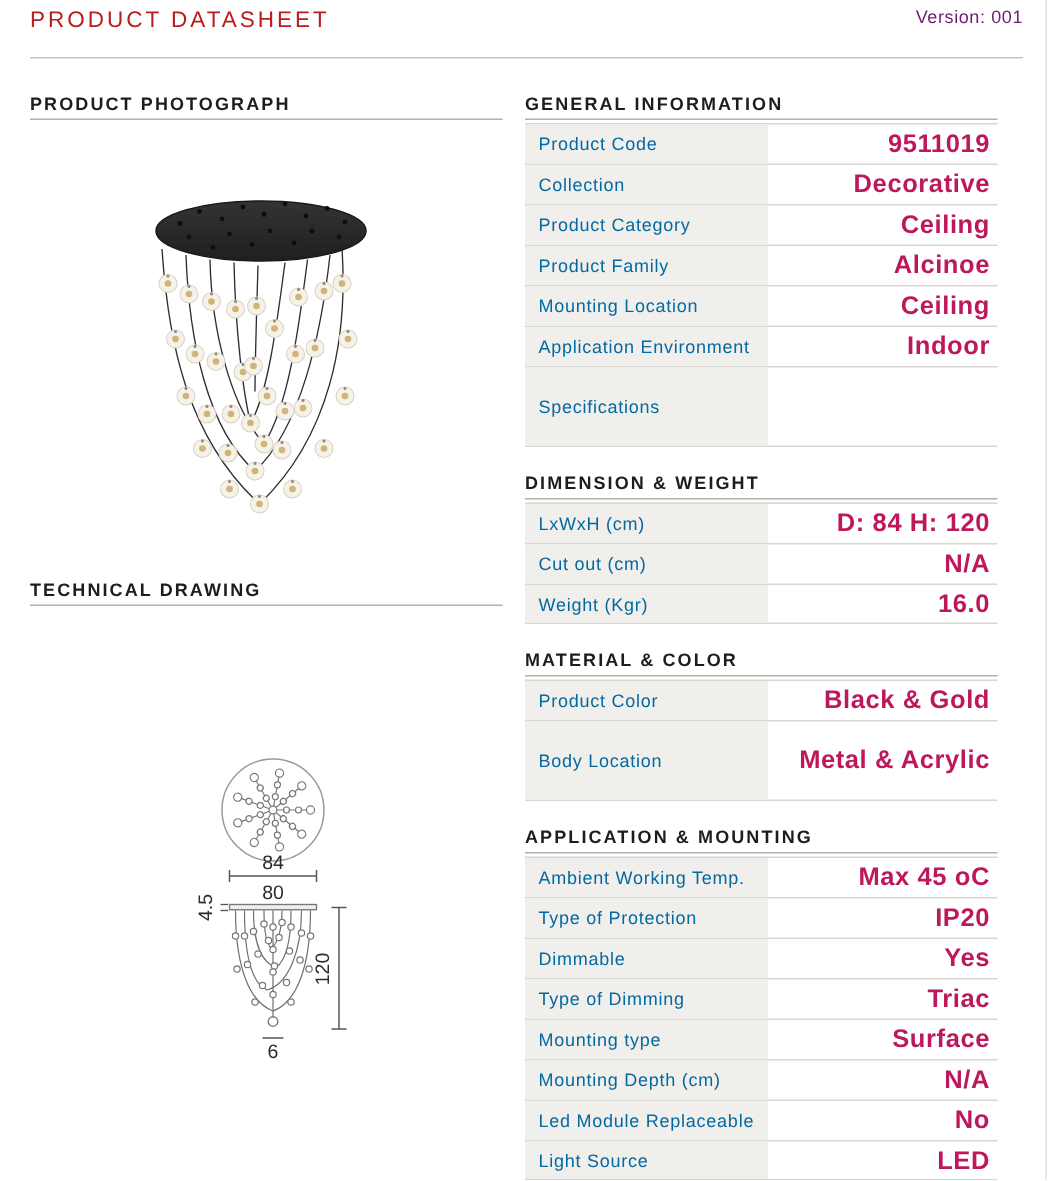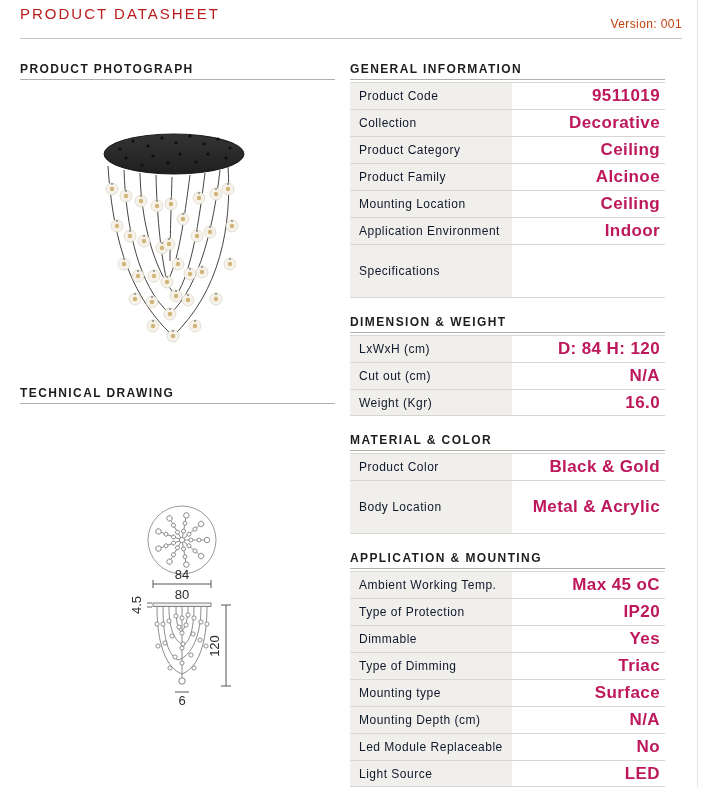--- a/index.html
+++ b/index.html
@@ -6,22 +6,22 @@
   .page {
     position:relative; width:703px; height:787px; background:#fff;
     overflow:hidden; font-family:"Liberation Sans", sans-serif;
     -webkit-font-smoothing:antialiased;
   }
   .page-title {
     position:absolute; left:20px; top:5px; margin:0;
     font-size:15px; font-weight:400; letter-spacing:2px; color:#b91c1c;
   }
   .version {
-    position:absolute; right:21px; top:17px;
-    font-size:12px; color:#c2410c; letter-spacing:0.4px;
+    position:absolute; right:21px; top:4px;
+    font-size:12px; color:#701a75; letter-spacing:0.4px;
   }
   .top-rule { position:absolute; left:20px; top:38px; width:662px; height:0; border-top:1px solid #c4c4c4; }
   .page-edge { position:absolute; left:697px; top:0; height:787px; width:0; border-left:1px solid #e4e4e4; }
 
   .col-left  { position:absolute; left:20px;  top:62px; width:315px; height:725px; }
   .col-right { position:absolute; left:350px; top:62px; width:315px; }
 
   .sec-title {
     margin:0; font-size:12px; font-weight:700; letter-spacing:1.4px;
     color:#1d1d1d; height:17px; border-bottom:1px solid #b2b0ae;
@@ -36,21 +36,21 @@
   .spec-table { margin-top:2px; }
   .spec-row {
     display:flex; align-items:stretch; height:27px; box-sizing:border-box;
     border-top:1px solid #d8d6d3;
   }
   .spec-table .spec-row:last-child { border-bottom:1px solid #d8d6d3; }
   .spec-row.tall { height:54px; }
   .spec-label {
     width:162px; box-sizing:border-box; padding-left:9px;
     display:flex; align-items:center;
-    background:#f1efec; font-size:12px; color:#0f172a; letter-spacing:0.5px;
+    background:#f1efec; font-size:12px; color:#0369a1; letter-spacing:0.5px;
   }
   .spec-value {
     flex:1; display:flex; align-items:center; justify-content:flex-end;
     padding-right:5px; font-size:17px; font-weight:700; color:#be185d;
     letter-spacing:0.4px; text-align:right;
   }
   svg text { font-family:"Liberation Sans", sans-serif; }
 </style>
 </head>
 <body>

